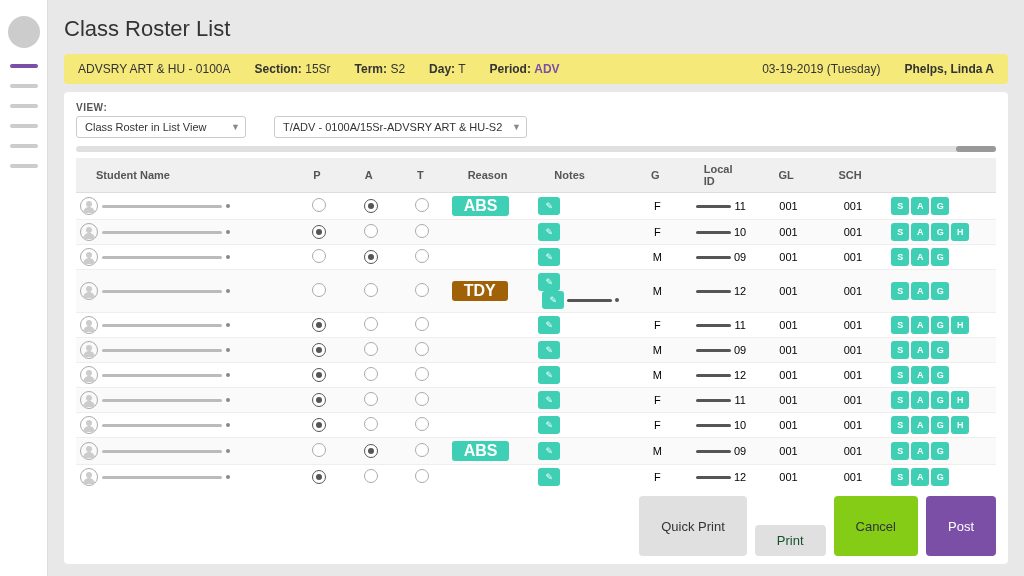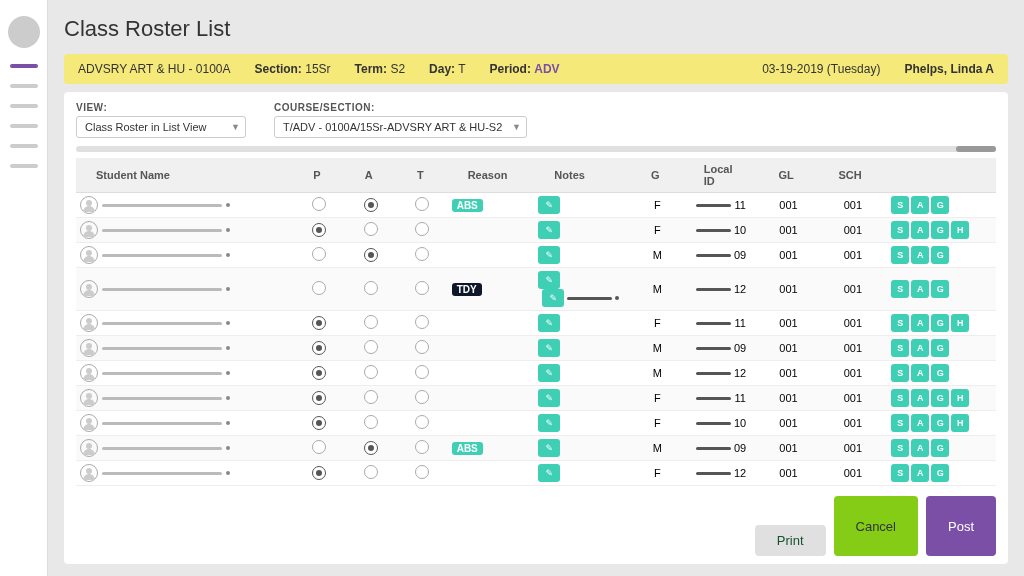--- a/index.html
+++ b/index.html
@@ -234,28 +234,28 @@
     .radio-btn.selected::after {
       content: '';
       width: 6px;
       height: 6px;
       border-radius: 50%;
       background: #555;
     }
 
     .badge {
       display: inline-block;
-      padding: 1px 5px;
+      padding: 1px 12px;
       border-radius: 3px;
-      font-size: 10px;
+      font-size: 16px;
       font-weight: 700;
       color: #fff;
     }
     .badge-abs { background: #3ecfb5; }
-    .badge-tdy { background: #0f172a; }
+    .badge-tdy { background: #a16207; }
 
     .notes-btn {
       display: inline-flex;
       align-items: center;
       justify-content: center;
       width: 22px;
       height: 18px;
       background: #3ecfb5;
       border-radius: 3px;
       cursor: pointer;
@@ -387,21 +387,20 @@
       <div class="control-group">
         <span class="control-label">VIEW:</span>
         <div class="select-wrapper">
           <select>
             <option>Class Roster in List View</option>
           </select>
           <span class="select-arrow">▼</span>
         </div>
       </div>
       <div class="control-group select-wide">
-        <span class="control-label">COURSE/SECTION:</span>
         <div class="select-wrapper">
           <select>
             <option>T/ADV - 0100A/15Sr-ADVSRY ART &amp; HU-S2</option>
           </select>
           <span class="select-arrow">▼</span>
         </div>
       </div>
     </div>
 
     <div class="scroll-bar-row">
@@ -807,18 +806,19 @@
                   <span class="action-btn btn-a">A</span>
                   <span class="action-btn btn-g">G</span>
                 </div>
               </td>
             </tr>
           </tbody>
       </table>
     </div>
 
     <div class="footer-buttons">
+      <button class="btn btn-quick-print">Quick Print</button>
       <button class="btn btn-print">Print</button>
       <button class="btn btn-cancel">Cancel</button>
       <button class="btn btn-post">Post</button>
     </div>
   </div>
 </div>
 
 </body></html>

